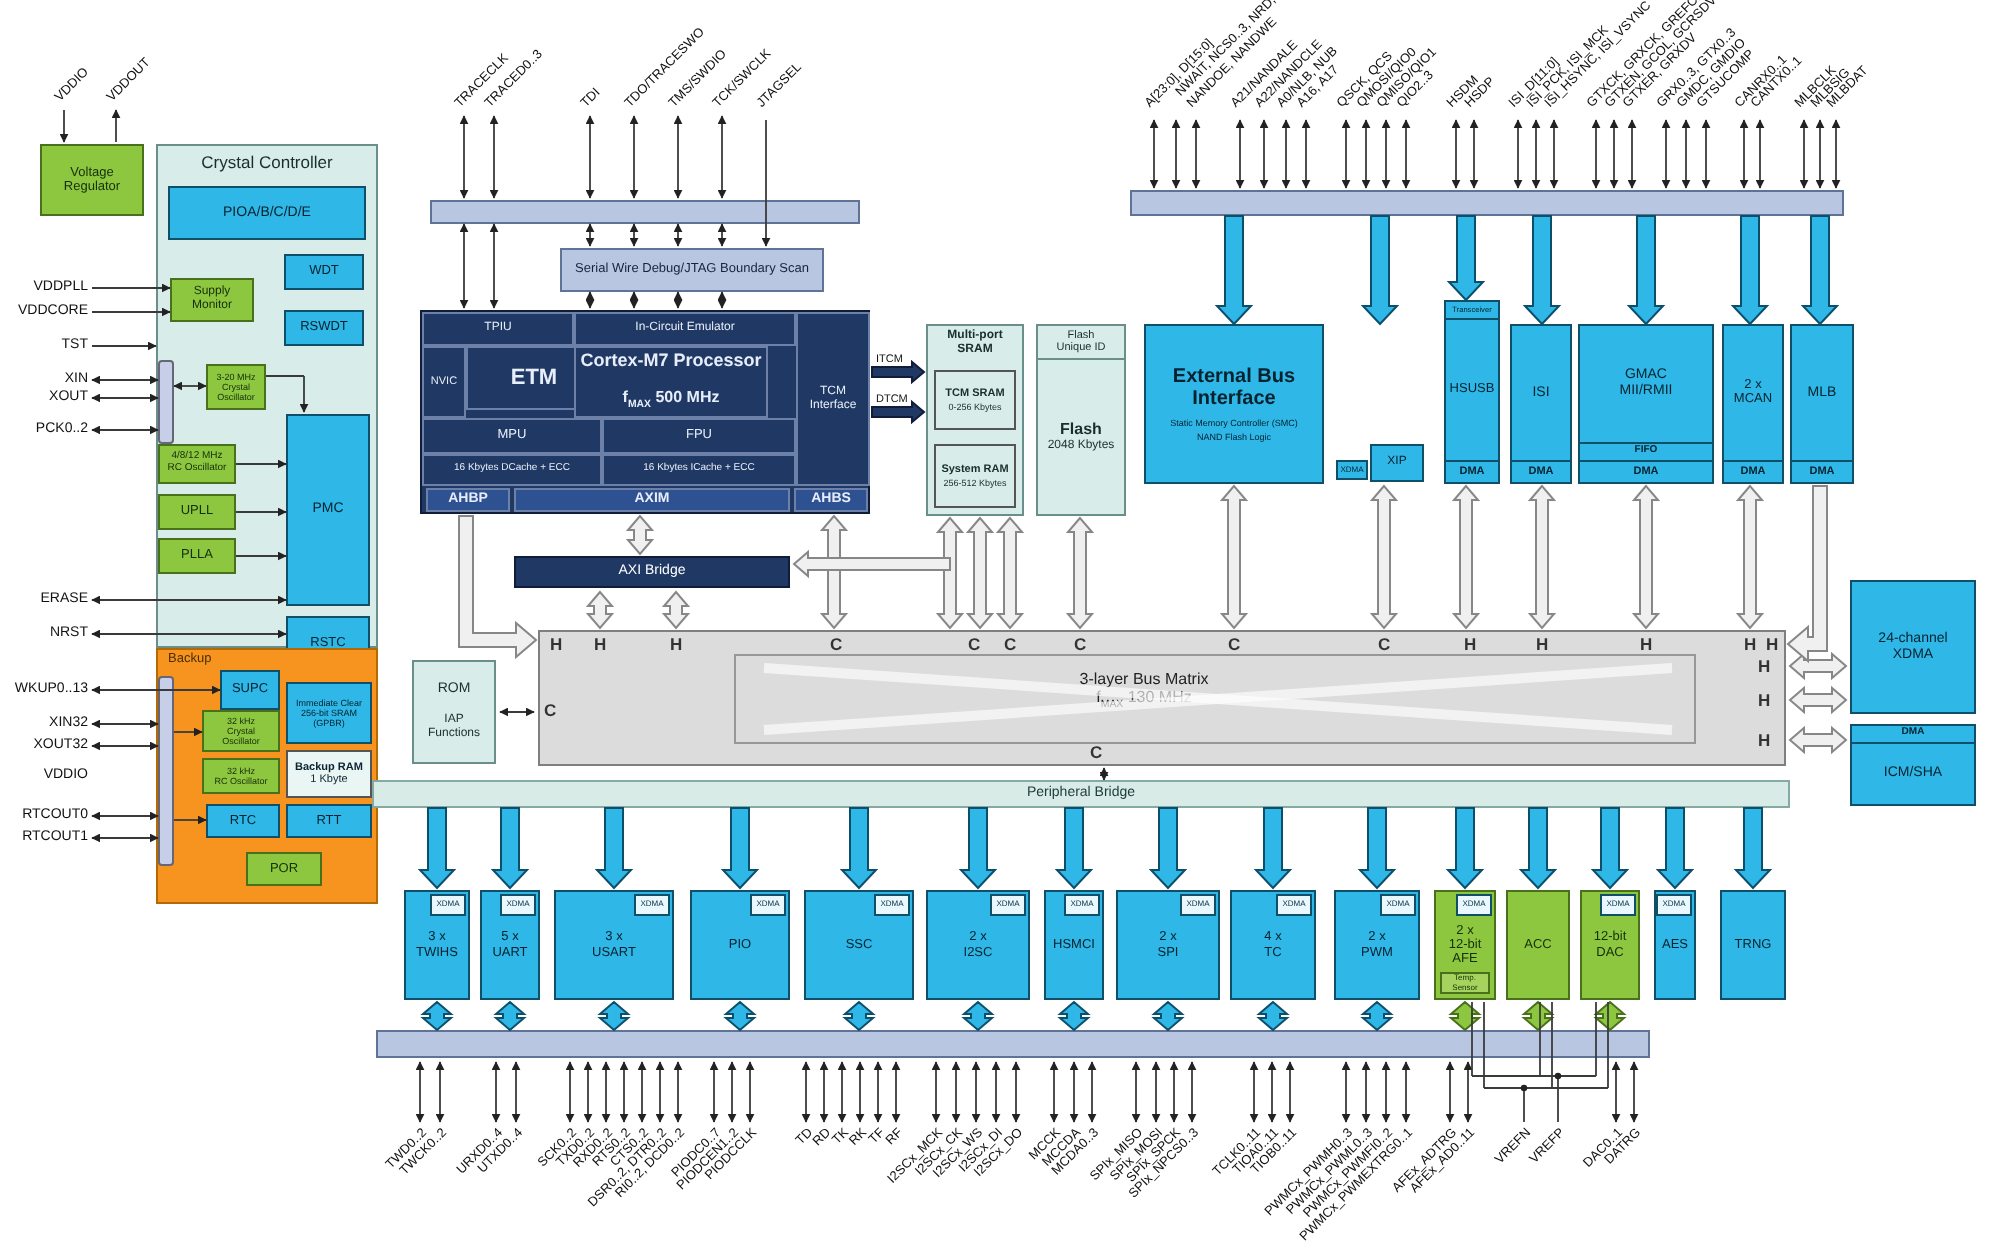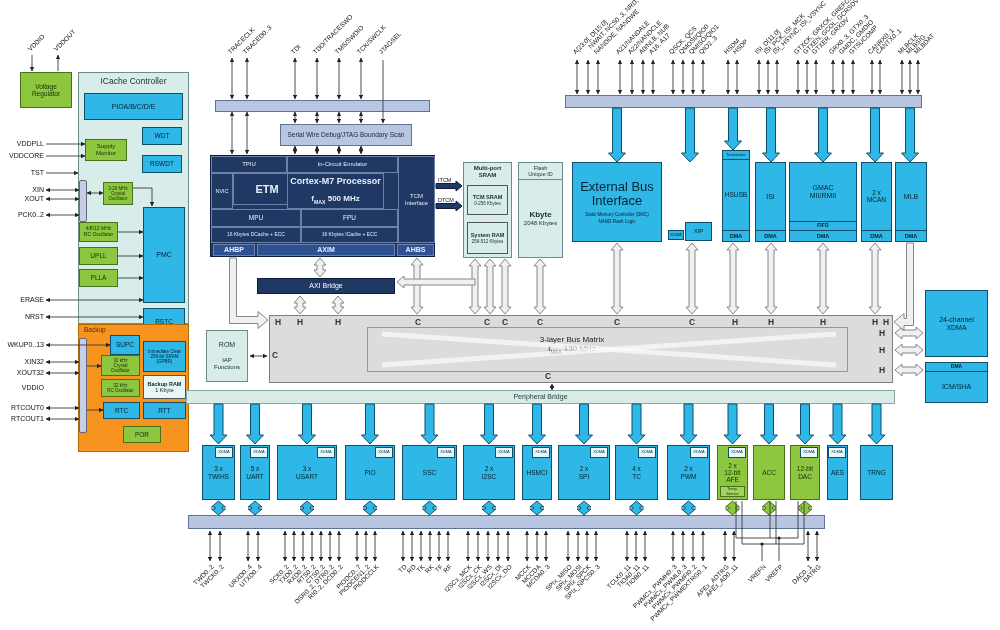--- a/index.html
+++ b/index.html
@@ -34,21 +34,21 @@
 </style>
 </head>
 <body>
 
 <div id="stage">
 
   <div class="box green" style="left:20px;top:72px;width:52px;height:36px;font-size:6.5px;">Voltage
 Regulator</div>
 
   <div class="box pale" style="left:78px;top:72px;width:111px;height:252px;justify-content:flex-start;"></div>
-  <div style="position:absolute;left:78px;top:76px;width:111px;text-align:center;font-size:8.5px;color:#17302d;">ICache Controller</div>
+  <div style="position:absolute;left:78px;top:76px;width:111px;text-align:center;font-size:8.5px;color:#17302d;">Crystal Controller</div>
 
   <div class="box blue" style="left:84px;top:93px;width:99px;height:27px;font-size:7px;">PIOA/B/C/D/E</div>
   <div class="box blue" style="left:142px;top:127px;width:40px;height:18px;font-size:6.5px;">WDT</div>
   <div class="box green" style="left:85px;top:139px;width:42px;height:22px;font-size:6px;">Supply
 Monitor</div>
   <div class="box blue" style="left:142px;top:155px;width:40px;height:18px;font-size:6.5px;">RSWDT</div>
   <div class="box" style="left:79px;top:180px;width:8px;height:42px;background:#c7cfe8;border-color:#667;border-radius:2px;"></div>
   <div class="box green" style="left:103px;top:182px;width:30px;height:23px;font-size:4.5px;">3-20 MHz
 Crystal
 Oscillator</div>
@@ -115,21 +115,21 @@
     <span style="font-size:4.5px;">0-256 Kbytes</span>
   </div>
   <div class="box pale" style="left:467px;top:222px;width:41px;height:32px;border-color:#555;">
     <span style="font-size:5.5px;font-weight:bold;">System RAM</span>
     <span style="font-size:4.5px;">256-512 Kbytes</span>
   </div>
   <div class="box pale" style="left:518px;top:162px;width:45px;height:96px;justify-content:flex-start;">
     <div style="width:100%;box-sizing:border-box;border-bottom:1px solid #6a8f8b;font-size:5.5px;padding:2px 0;white-space:pre-line;">Flash
 Unique ID</div>
     <div style="flex:1;display:flex;flex-direction:column;align-items:center;justify-content:center;">
-      <span style="font-size:8px;font-weight:bold;">Kbyte</span>
+      <span style="font-size:8px;font-weight:bold;">Flash</span>
       <span style="font-size:6px;">2048 Kbytes</span>
     </div>
   </div>
   <div class="box pale" style="left:206px;top:330px;width:42px;height:52px;">
     <span style="font-size:7px;">ROM</span>
     <span style="height:8px;"></span>
     <span style="font-size:6px;white-space:pre-line;">IAP
 Functions</span>
   </div>
 
@@ -139,21 +139,21 @@
   <div style="position:absolute;left:512px;top:335px;width:120px;text-align:center;font-size:8px;color:#222;">
     <div>3-layer Bus Matrix</div>
     <div>
       <span>f</span><sub>MAX</sub><span> 130 MHz</span>
     </div>
   </div>
 
   <div class="box bar" style="left:565px;top:95px;width:357px;height:13px;"></div>
 
   <div class="box blue" style="left:572px;top:162px;width:90px;height:80px;">
-    <span style="font-size:13px;font-weight:normal;">External Bus Interface</span>
+    <span style="font-size:10px;font-weight:bold;">External Bus Interface</span>
     <span style="font-size:4.5px;margin-top:3px;">Static Memory Controller (SMC)</span>
     <span style="font-size:4.5px;margin-top:2px;">NAND Flash Logic</span>
   </div>
   <div class="box blue" style="left:685px;top:222px;width:27px;height:19px;font-size:6px;border-color:#0f4f68;">XIP</div>
   <div class="box" style="left:668px;top:230px;width:16px;height:10px;background:#2eb7e7;border-color:#0f4f68;font-size:4px;">XDMA</div>
   <div class="box blue" style="left:722px;top:150px;width:28px;height:92px;justify-content:flex-start;">
     <div style="width:100%;box-sizing:border-box;border-bottom:1px solid #0f4f68;font-size:3.8px;padding:2px 0;">Transceiver</div>
     <div style="flex:1;display:flex;align-items:center;font-size:6.5px;">HSUSB</div>
     <div style="width:100%;box-sizing:border-box;border-top:1px solid #0f4f68;font-size:5.5px;font-weight:bold;padding:2px 0;">DMA</div>
   </div>

